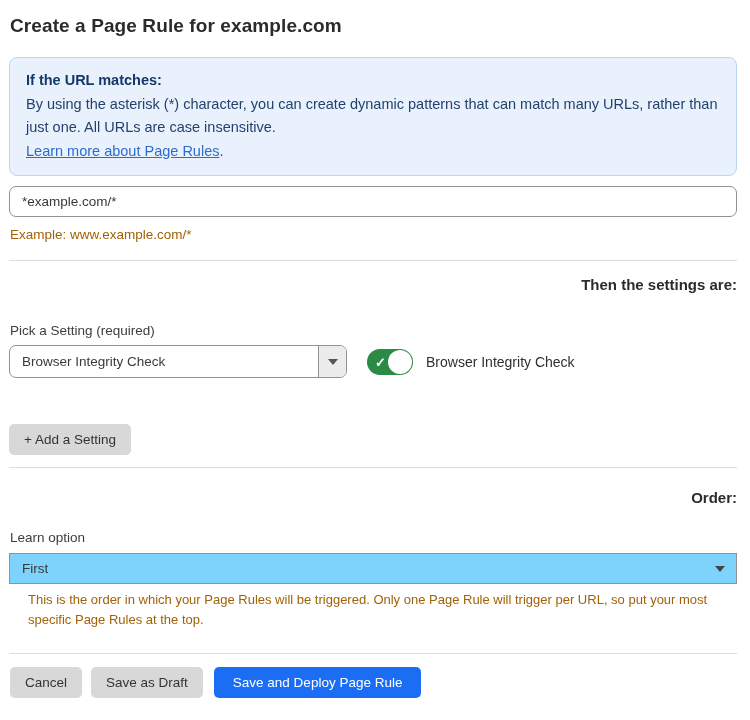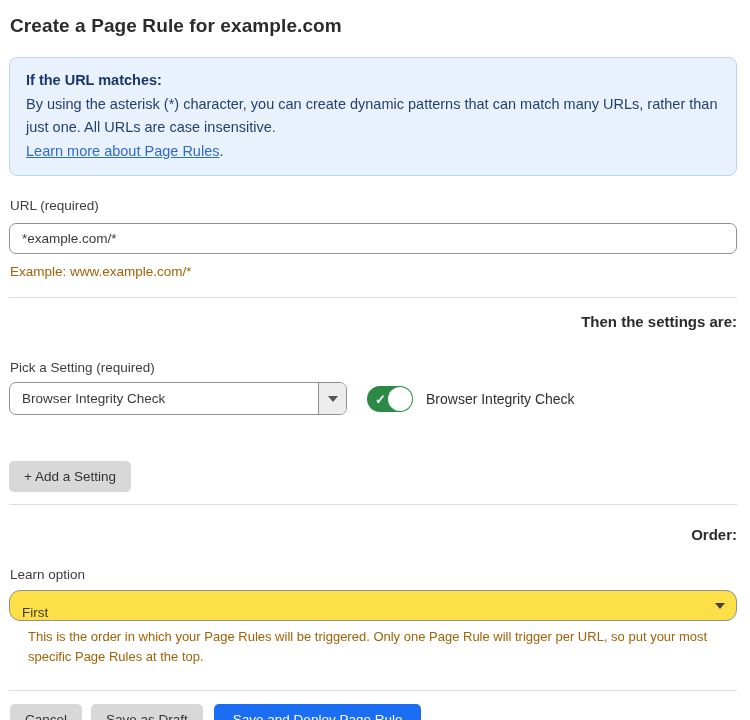--- a/index.html
+++ b/index.html
@@ -163,27 +163,27 @@
     cursor: pointer;
     color: #333333;
     background: #d8d8d8;
   }
   .add-setting-btn { margin-top: 46px; }
 
   
   .order-select {
     position: relative;
     display: flex;
-    align-items: flex-end;
+    align-items: center;
     width: 100%;
     height: 31px;
     margin-top: 8px;
     border: 1px solid #919191;
-    border-radius: 11px;
-    background: #fde047;
+    border-radius: 0;
+    background: #7dd3fc;
     padding: 0 12px;
     font-size: 13.5px;
     color: #3a3a3a;
     cursor: pointer;
   }
   .order-select .tri-down {
     position: absolute;
     right: 11px; top: 50%;
     transform: translateY(-50%);
     border-left-width: 5px;
@@ -221,21 +221,20 @@
 <div class="page">
 
   <h1 class="page-title">Create a Page Rule for example.com</h1>
 
   <div class="info-box" style="background: rgb(233, 242, 252); border-color: rgb(185, 215, 241); color: rgb(36, 65, 110);">
     <div class="info-heading">If the URL matches:</div>
     <div class="info-body">By using the asterisk (*) character, you can create dynamic patterns that can match many URLs, rather than just one. All URLs are case insensitive.</div>
     <div><a class="info-link" style="color: rgb(47, 107, 203);">Learn more about Page Rules</a><span>.</span></div>
   </div>
 
-  <div class="field-label">URL (required)</div>
   <input class="url-input" type="text" value="*example.com/*" style="">
   <div class="helper-text">Example: www.example.com/*</div>
 
   <hr class="divider">
 
   <div class="section-heading">Then the settings are:</div>
 
   <div class="field-label" style="margin-top:30px;">Pick a Setting (required)</div>
 
   <div class="setting-row">

